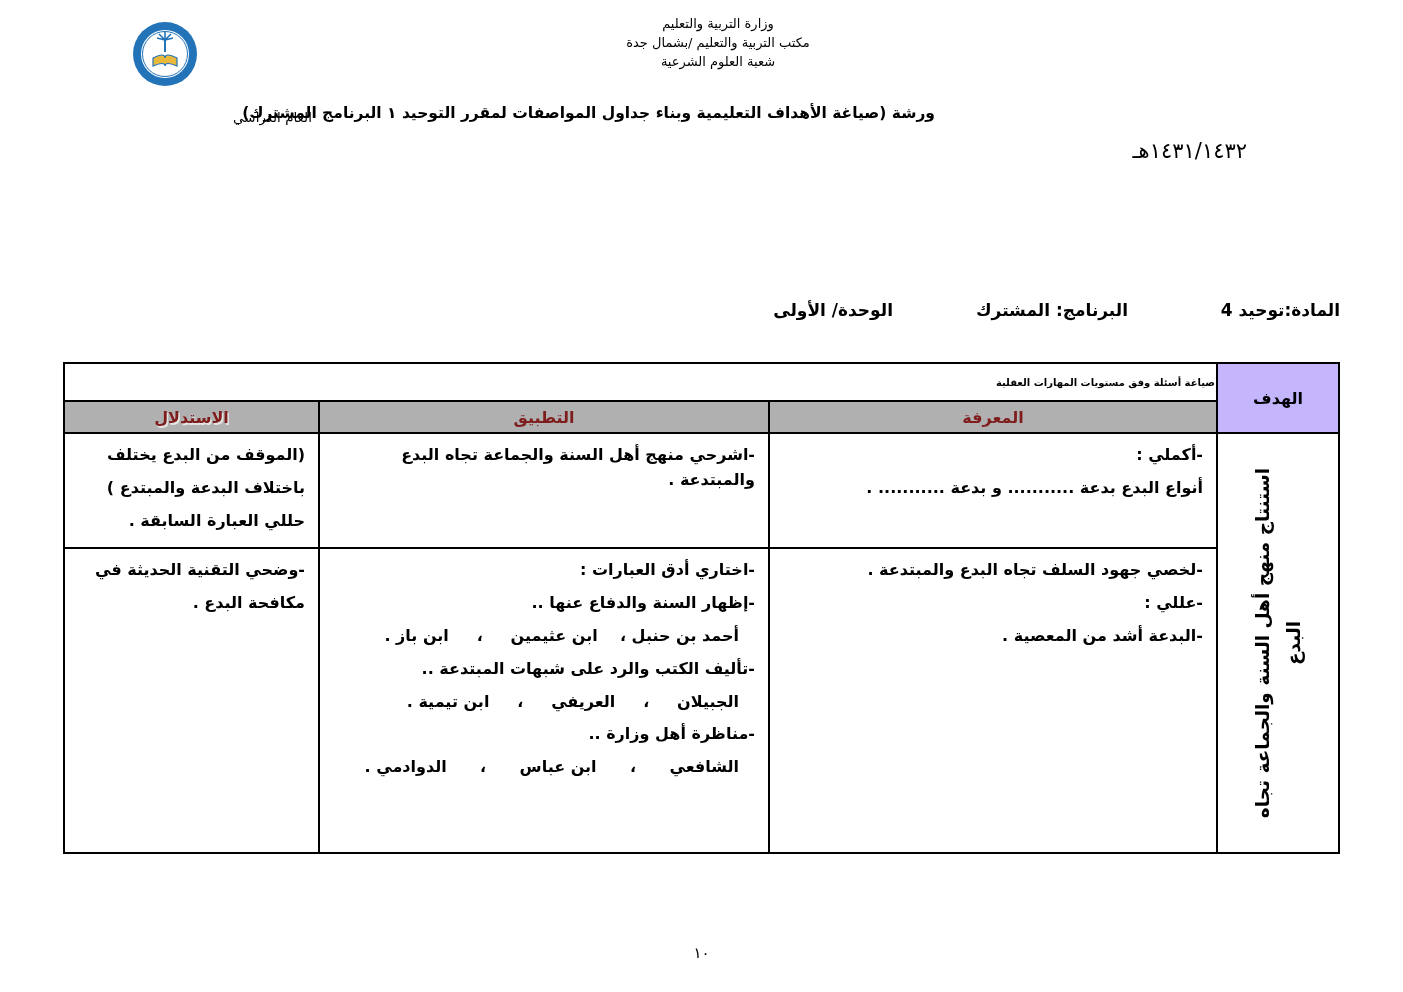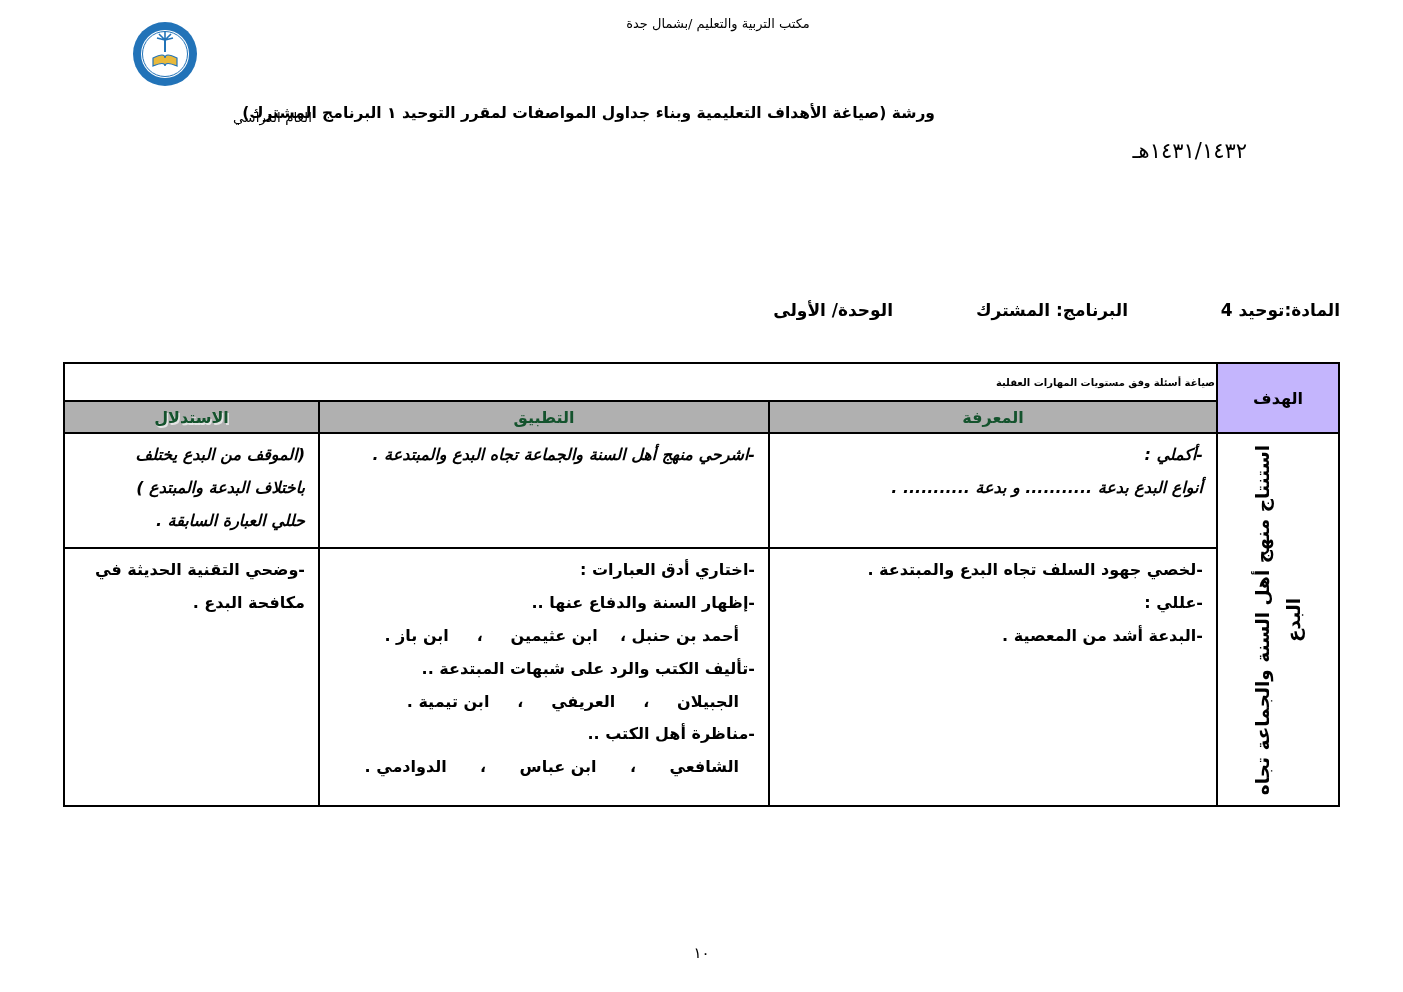--- a/index.html
+++ b/index.html
@@ -106,28 +106,28 @@
     background: #fff;
     margin-top: 23px;
   }
   tr.r-cols td.col-h {
     height: 32px;
     text-align: center;
     vertical-align: middle;
     font-weight: bold;
     font-size: 16px;
     background: #b0b0b0;
-    color: #14532d;
+    color: #7f1d1d;
   }
   tr.r-cols td.col-h.emboss {
     text-shadow: 1.5px 1.5px 0 #e4e4e4;
   }
 
-  tr.r-body1 td.cell { height: 112px; font-style: italic; }
-  tr.r-body2 td.cell { height: 258px; }
+  tr.r-body1 td.cell { height: 112px; }
+  tr.r-body2 td.cell { height: 305px; }
   td.cell {
     vertical-align: top;
     padding: 9px 13px 6px 8px;
     font-weight: bold;
     font-size: 16px;
     background: #fff;
   }
   td.cell .ln {
     white-space: pre-wrap;
     line-height: 1.55;
@@ -161,21 +161,23 @@
     text-align: center;
     font-size: 15px;
   }
 </style>
 </head>
 <body>
 
 <div class="page">
 
   <div class="letterhead">
+    <div class="lh2">وزارة التربية والتعليم</div>
     <div class="lh3">مكتب التربية والتعليم /بشمال جدة</div>
+    <div class="lh4">شعبة العلوم الشرعية</div>
   </div>
 
   <div class="logo">
     <svg width="68" height="68" viewBox="0 0 68 68">
       <circle cx="34" cy="34" r="32" fill="#2273b8"></circle>
       <circle cx="34" cy="34" r="24" fill="#ffffff"></circle>
       <circle cx="34" cy="34" r="22.5" fill="none" stroke="#2273b8" stroke-width="1"></circle>
       <rect x="33" y="18" width="2" height="14" fill="#2273b8"></rect>
       <path d="M34 20 L28 14 M34 20 L40 14 M34 20 L26 18 M34 20 L42 18 M34 20 L34 11" stroke="#2273b8" stroke-width="1.6" fill="none"></path>
       <path d="M22 38 Q34 32 34 38 Q34 32 46 38 L46 46 Q34 41 34 46 Q34 41 22 46 Z" fill="#e9b93c" stroke="#2273b8" stroke-width="1.2"></path>
@@ -231,21 +233,21 @@
         <div class="ln">-لخصي جهود السلف تجاه البدع والمبتدعة .</div>
         <div class="ln">-عللي :</div>
         <div class="ln">-البدعة أشد من المعصية .</div>
       </td>
       <td class="cell">
         <div class="ln">-اختاري أدق العبارات :</div>
         <div class="ln">-إظهار السنة والدفاع عنها ..</div>
         <div class="ln opt">أحمد بن حنبل ،    ابن عثيمين     ،     ابن باز .</div>
         <div class="ln">-تأليف الكتب والرد على شبهات المبتدعة ..</div>
         <div class="ln opt">الجبيلان     ،     العريفي     ،     ابن تيمية .</div>
-        <div class="ln">-مناظرة أهل الكتب ..</div>
+        <div class="ln">-مناظرة أهل وزارة ..</div>
         <div class="ln opt">الشافعي      ،      ابن عباس      ،      الدوادمي .</div>
       </td>
       <td class="cell">
         <div class="ln">-وضحي التقنية الحديثة في</div>
         <div class="ln">مكافحة البدع .</div>
       </td>
     </tr>
   </tbody>
     </table>
 

